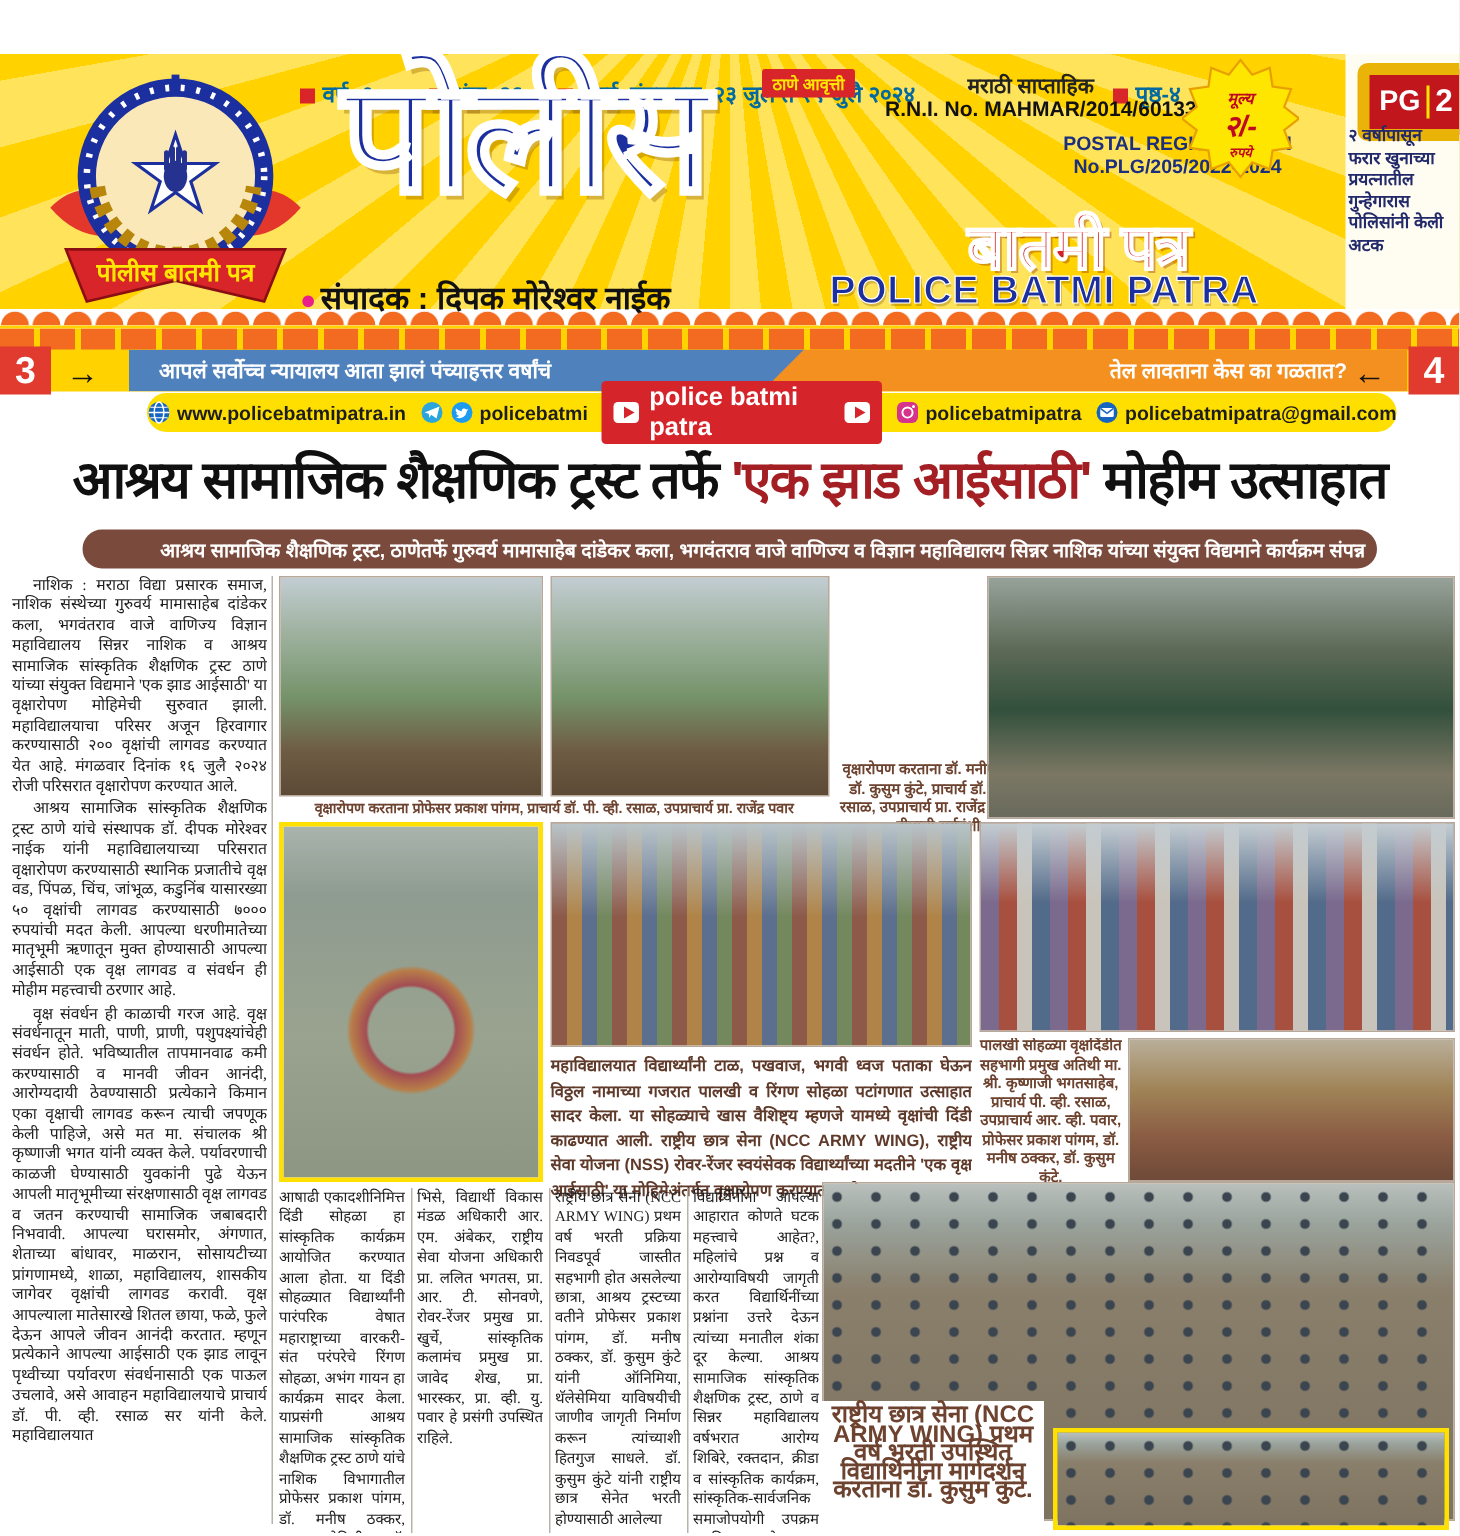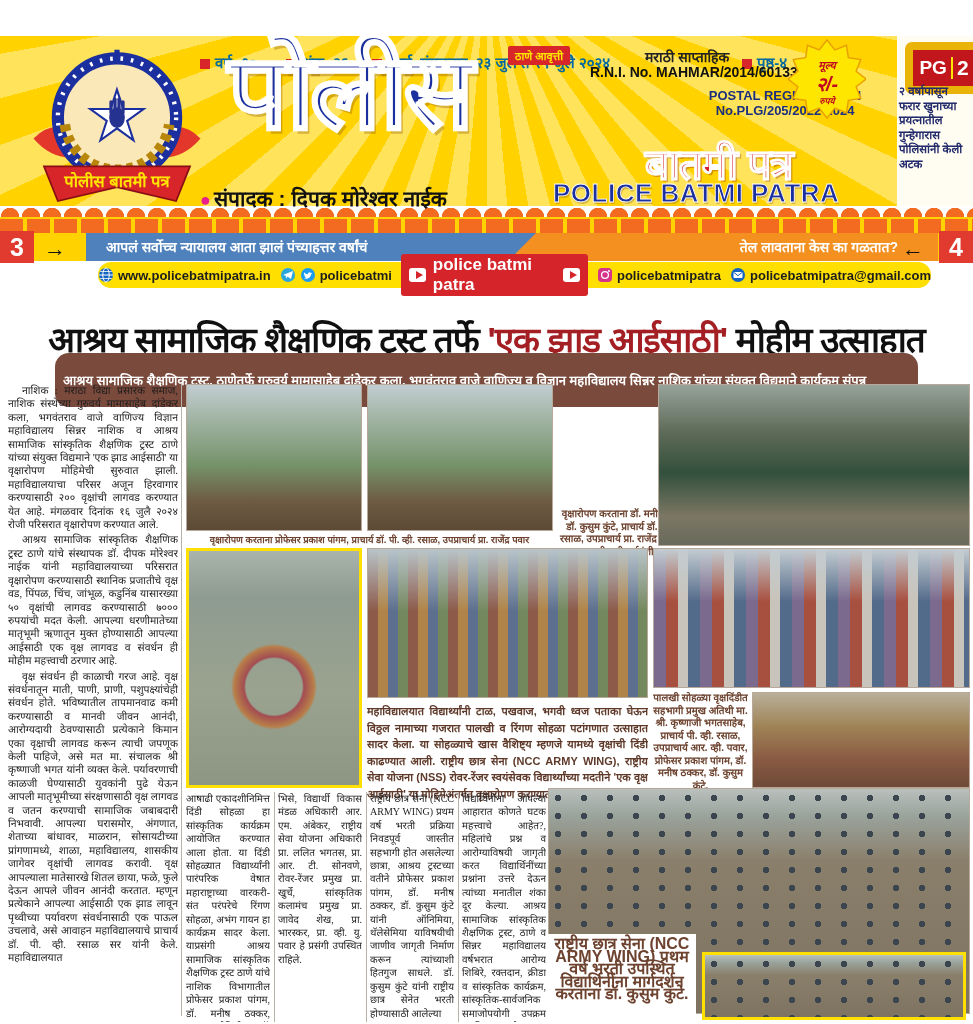--- a/index.html
+++ b/index.html
@@ -56,24 +56,24 @@
   .soc-item{display:flex;align-items:center;gap:4px;}
   .yt-chip{background:#d5252b;color:#fff;border-radius:3px;padding:1px 8px;font-size:17px;font-weight:800;
     display:flex;align-items:center;gap:7px;}
   .play-btn{display:inline-block;width:20px;height:14px;background:#fff;border-radius:3px;position:relative;}
   .play-btn:after{content:"";position:absolute;left:7px;top:3px;border-left:7px solid #d5252b;
     border-top:4px solid transparent;border-bottom:4px solid transparent;}
   .icon-svg{display:block;}
 
   
   .headline{left:0;top:295px;width:973px;text-align:center;font-size:35px;font-weight:800;color:#101010;
-    letter-spacing:-1px;white-space:nowrap;margin-top:20px;}
+    letter-spacing:-1px;white-space:nowrap;}
   .headline .red{color:#a31f23;}
   .subhead{left:55px;top:353px;width:863px;background:#7a4a3c;color:#fff;font-size:13px;font-weight:bold;
-    text-align:left;padding:18px 8px;box-sizing:border-box;border-radius:14px;}
+    text-align:right;padding:4px 8px;box-sizing:border-box;border-radius:14px;}
 
   
   .bodytxt{font-family:"Liberation Serif","DejaVu Serif",serif;font-size:10.5px;line-height:13.4px;
     color:#1d1d1d;text-align:justify;overflow:hidden;}
   .bodytxt p{margin:0 0 2px 0;text-indent:14px;}
   .vrule{width:1px;background:#b9b2a8;}
   .photo{box-sizing:border-box;border:1px solid #b8a89a;}
   .yb{border:3px solid #ffe000;}
   .ph-plant{background:
     linear-gradient(180deg,#c2cdd2 0%,#9fb2a0 25%,#75936a 55%,#6e5b43 80%,#5d4a36 100%);}

